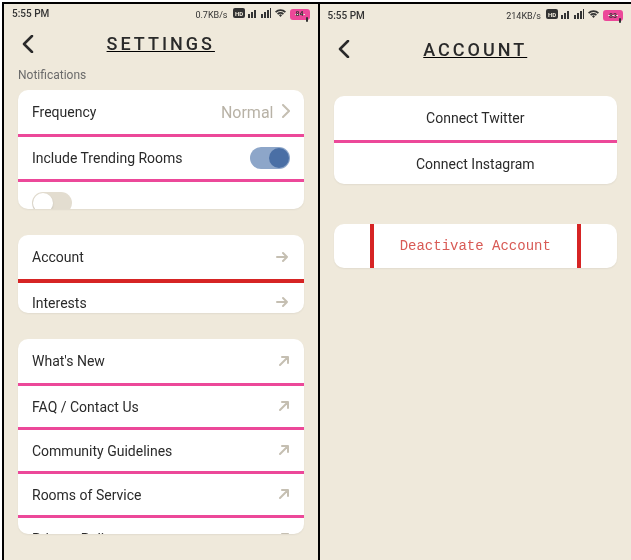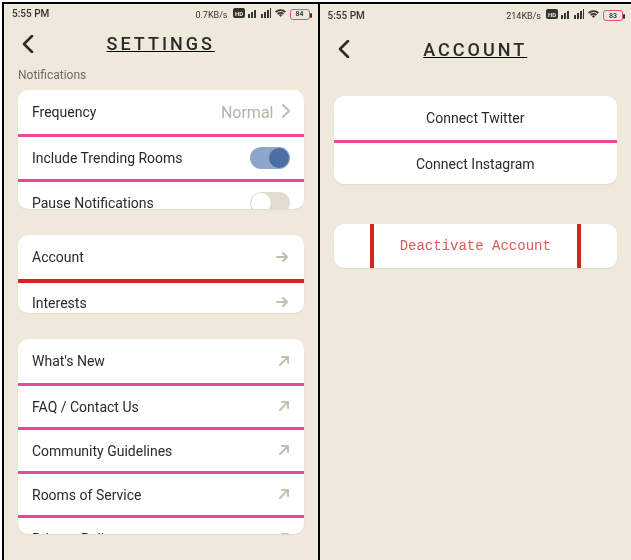--- a/index.html
+++ b/index.html
@@ -32,21 +32,21 @@
     font-size: 10px;
     color: #333;
     background: #efe9db;
   }
   .status-left { font-weight: 500; }
   .status-right { display: flex; align-items: flex-end; gap: 3px; }
   .status-speed { font-size: 9px; margin-right: 2px; }
   .status-ic { display:inline-block; }
   .batt-box {
     display: inline-flex; align-items: center; justify-content: center;
-    width: 20px; height: 11px; border: 1px solid #ec4899; border-radius: 3px;
+    width: 20px; height: 11px; border: 5px solid #ec4899; border-radius: 3px;
     font-size: 7px; font-weight: 600; position: relative;
   }
   .batt-box::after { content:""; position:absolute; right:-3px; top:3px; width:2px; height:5px; background:#333; border-radius:1px; }
   .header {
     display: flex;
     align-items: center;
     justify-content: center;
     position: relative;
     height: 46px;
     text-decoration: underline;
@@ -171,21 +171,20 @@
           <span class="chev"><svg width="8" height="14">
                 <path d="M1 1 L7 7 L1 13" stroke="#c5bfb2" stroke-width="2" fill="none" stroke-linecap="round"></path>
               </svg></span>
         </span>
       </div>
       <div class="row">
         <span class="row-label">Include Trending Rooms</span>
         <span class="toggle on"></span>
       </div>
       <div class="row">
-        <span class="row-label">Pause Notifications</span>
         <span class="toggle off"></span>
       </div>
     </div>
 
     <div class="group" style="position:relative;">
       <div class="row">
         <span class="row-label">Account</span>
         <span class="chev"><svg width="14" height="12">
               <path d="M1 6 L11 6 M7 2 L11 6 L7 10" stroke="#c5bfb2" stroke-width="2" fill="none" stroke-linecap="round" stroke-linejoin="round"></path>
             </svg></span>

